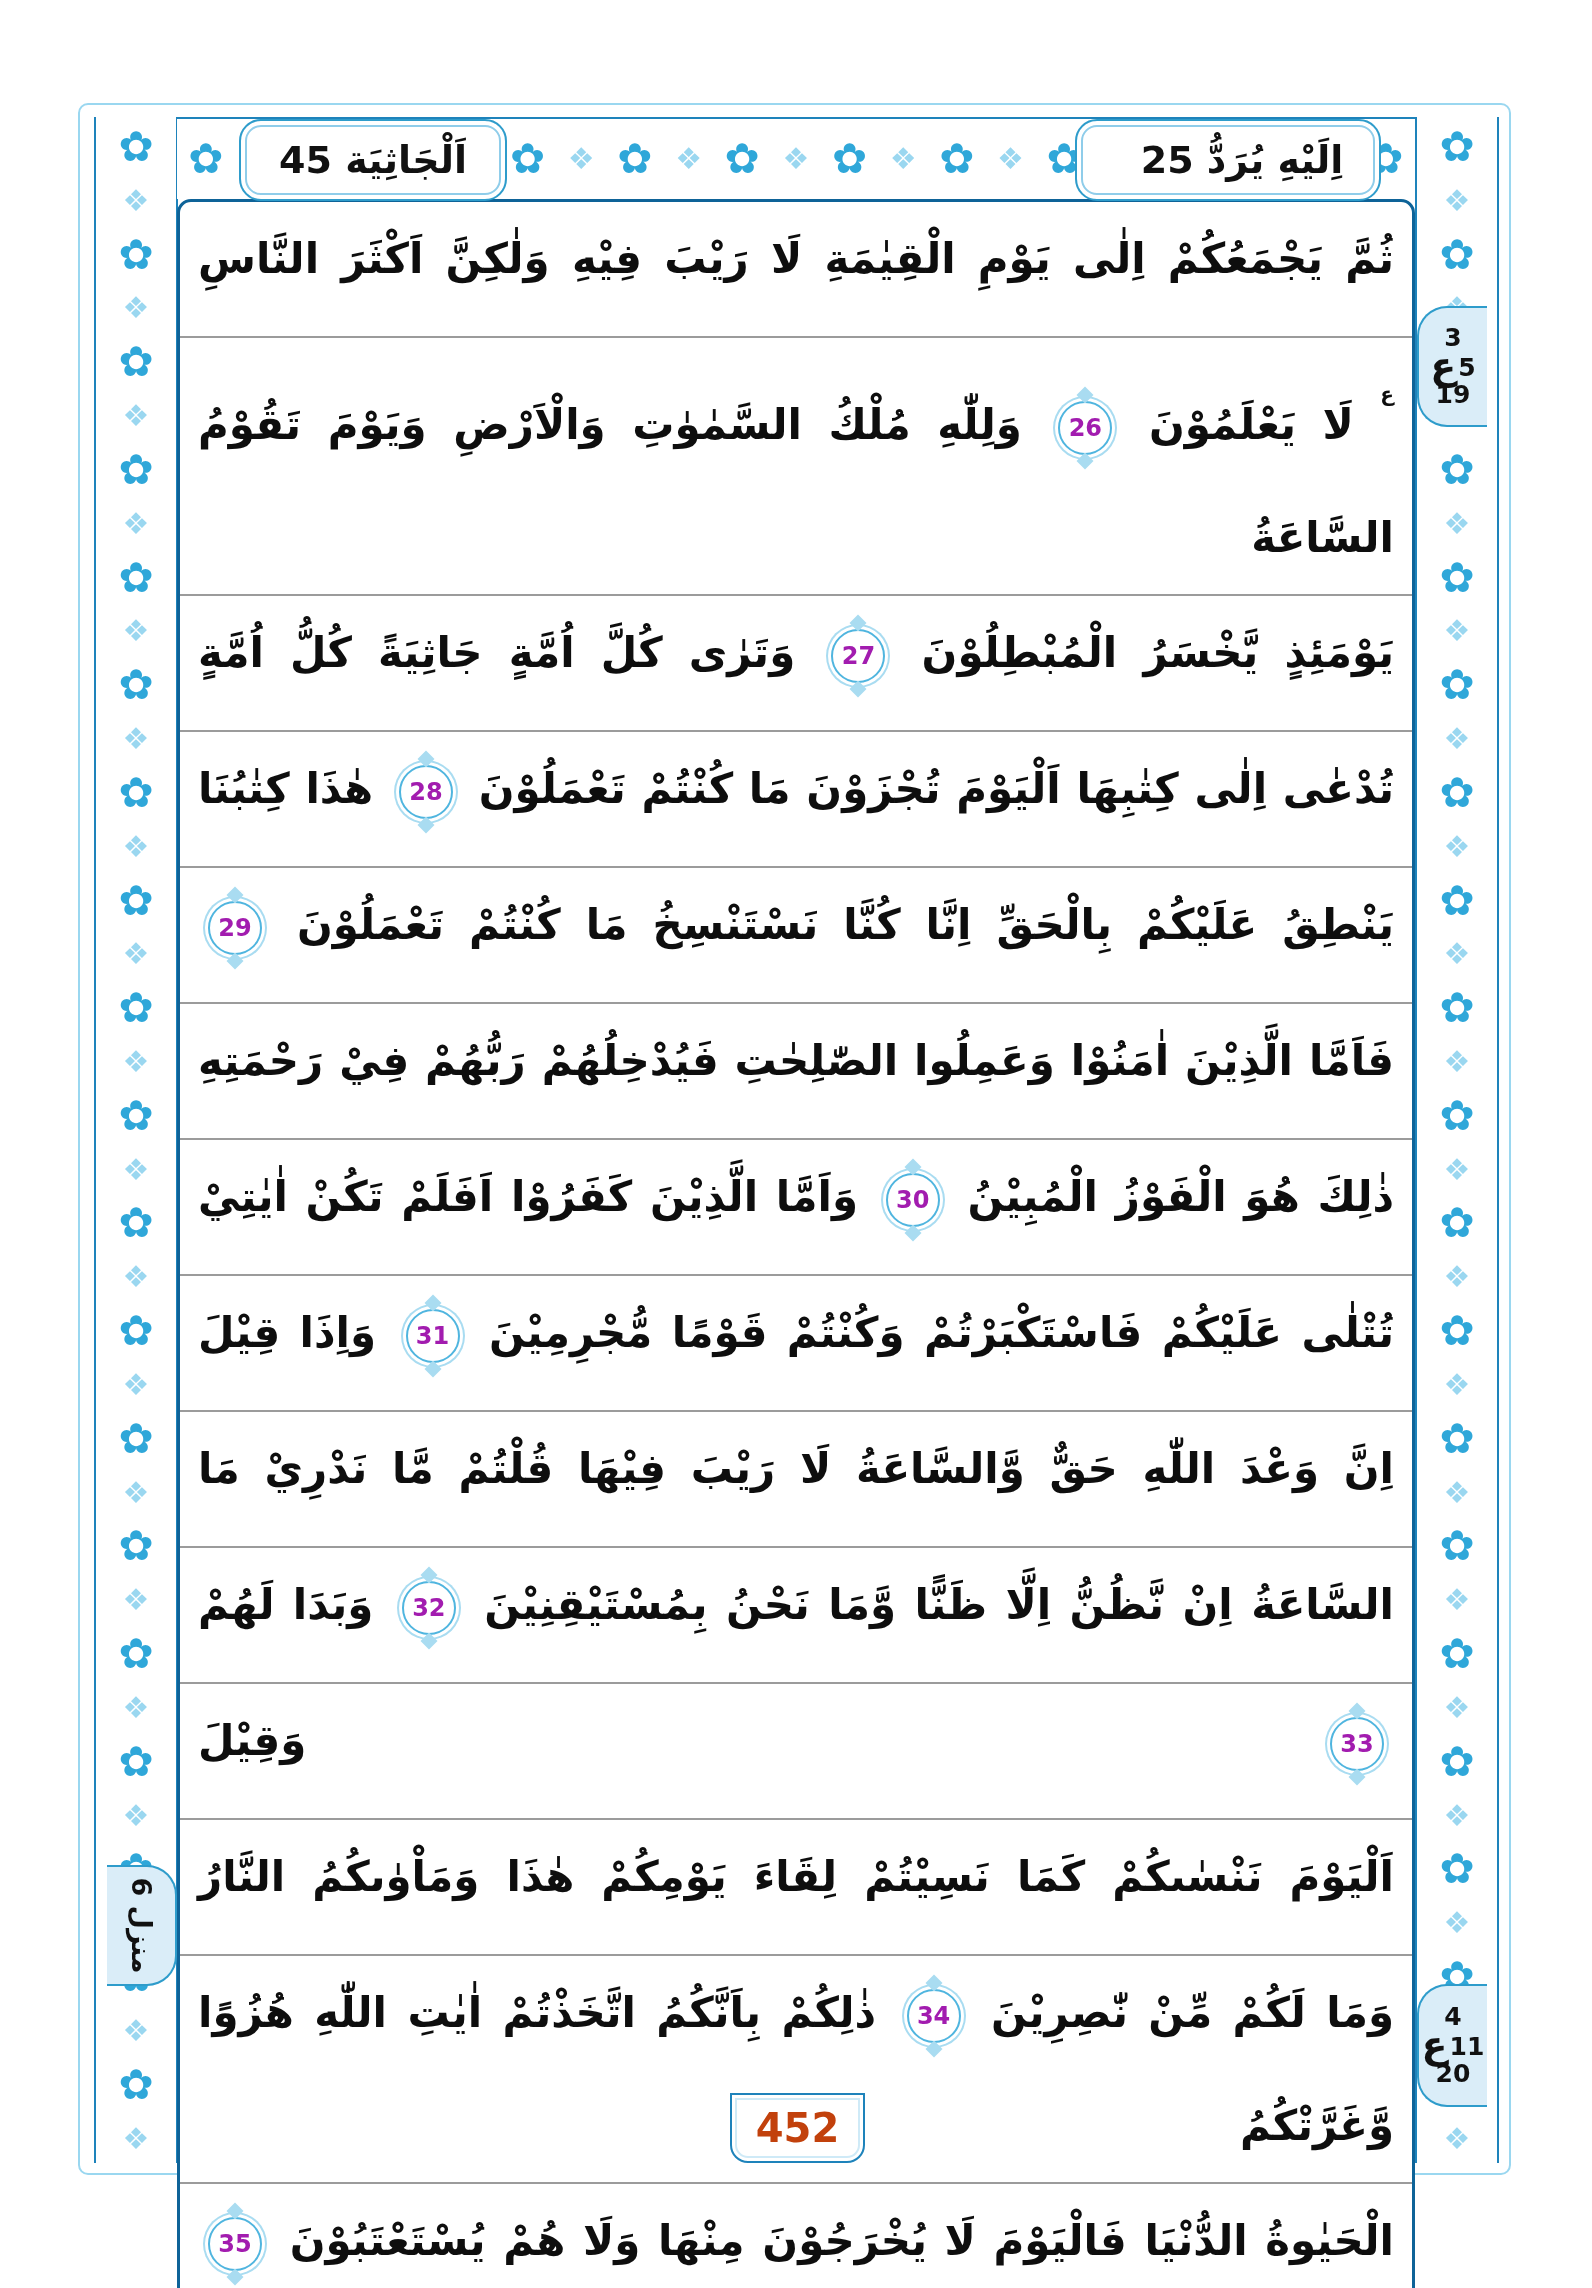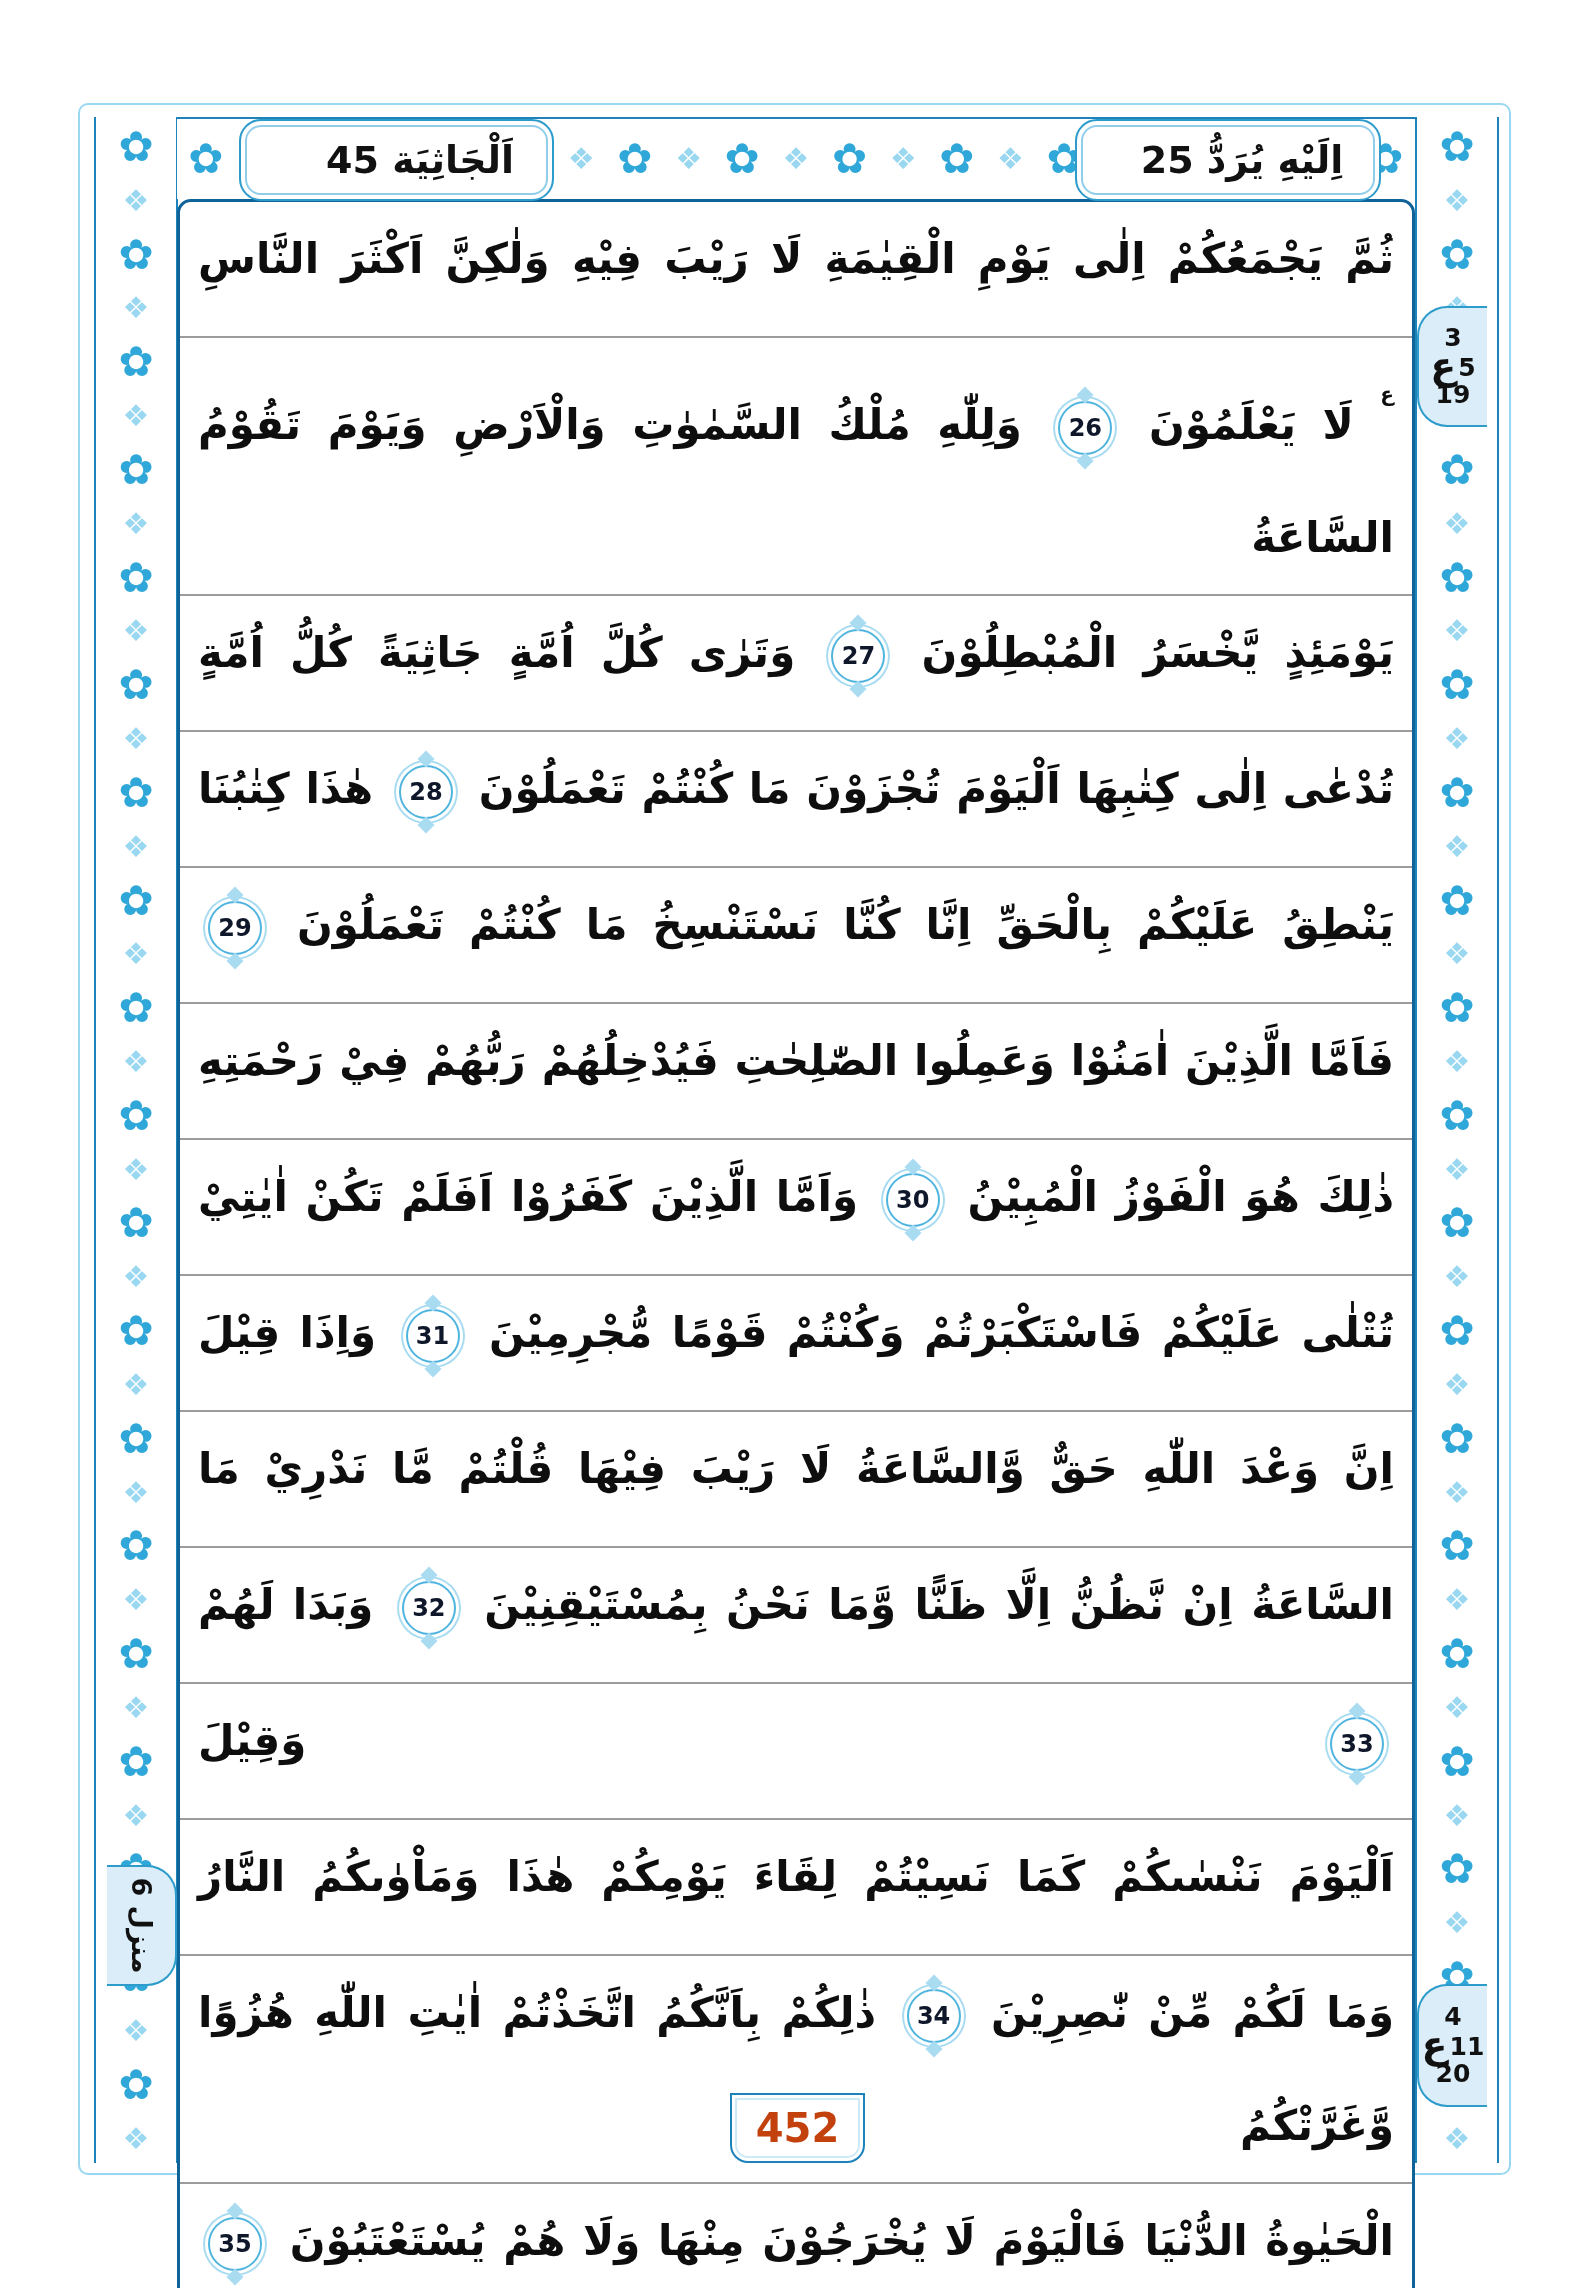--- a/index.html
+++ b/index.html
@@ -22,21 +22,21 @@
   .flower-run.v{flex-direction:column;}
   .flower{font-size:42px;line-height:1;color:#2FA7D9;}
   .flower.alt{font-size:30px;color:#9AD7F0;}
 
   
   .cartouche{position:absolute;top:119px;height:78px;background:#fff;
     border:2px solid #2E9CCB;border-radius:22px;
     box-shadow:inset 0 0 0 4px #fff, inset 0 0 0 6px #8FCDEA;
     display:flex;align-items:center;justify-content:center;z-index:3;
     direction:rtl;font-size:38px;font-weight:bold;color:#111;}
-  .cartouche.surah{left:239px;width:264px;padding-left:47px;}
+  .cartouche.surah{left:239px;width:264px;}
   .cartouche.juz{left:1075px;width:274px;padding-left:28px;}
 
   
   .text-frame{position:absolute;left:177px;top:199px;width:1238px;height:2258px;
     border:3px solid #0E6398;border-radius:14px;background:#fff;box-sizing:border-box;
     display:flex;flex-direction:column;z-index:2;overflow:hidden;}
   .q-line{flex:1 1 0;box-sizing:border-box;border-bottom:2px solid #9B9B9B;
     padding:0 18px;direction:rtl;text-align:justify;text-align-last:justify;
     font-size:42px;font-weight:bold;color:#0e0e0e;line-height:113px;white-space:normal;}
   .q-line:last-child{border-bottom:none;}
@@ -46,21 +46,21 @@
   
   .medallion{display:inline-flex;width:54px;height:54px;border-radius:50%;
     border:2px solid #4FB5DF;background:#fff;
     box-shadow:0 0 0 3px #ffffff,0 0 0 5px #A9DCF1;
     align-items:center;justify-content:center;vertical-align:middle;
     line-height:normal;position:relative;margin:0 10px;box-sizing:border-box;}
   .medallion::before,.medallion::after{content:"";position:absolute;left:50%;width:12px;height:12px;
     background:#A9DCF1;transform:translateX(-50%) rotate(45deg);}
   .medallion::before{top:-14px;}
   .medallion::after{bottom:-14px;}
-  .medallion-num{font-size:24px;font-weight:bold;color:#0f172a;}
+  .medallion-num{font-size:24px;font-weight:bold;color:#a21caf;}
 
   
   .tab{position:absolute;background:#DAEDF8;border:2px solid #2E9CCB;box-sizing:border-box;
     display:flex;flex-direction:column;align-items:center;justify-content:center;
     z-index:4;color:#111;}
   .tab.right-top{left:1417px;top:306px;width:70px;height:121px;border-radius:30px 0 0 30px;border-right:none;}
   .tab.right-bottom{left:1417px;top:1984px;width:70px;height:123px;border-radius:30px 0 0 30px;border-right:none;}
   .tab.left-manzil{left:107px;top:1865px;width:70px;height:121px;border-radius:0 30px 30px 0;border-left:none;}
   .tab .num{font-size:25px;font-weight:bold;line-height:1.05;}
   .ain-row{display:flex;align-items:flex-end;direction:ltr;gap:2px;}

